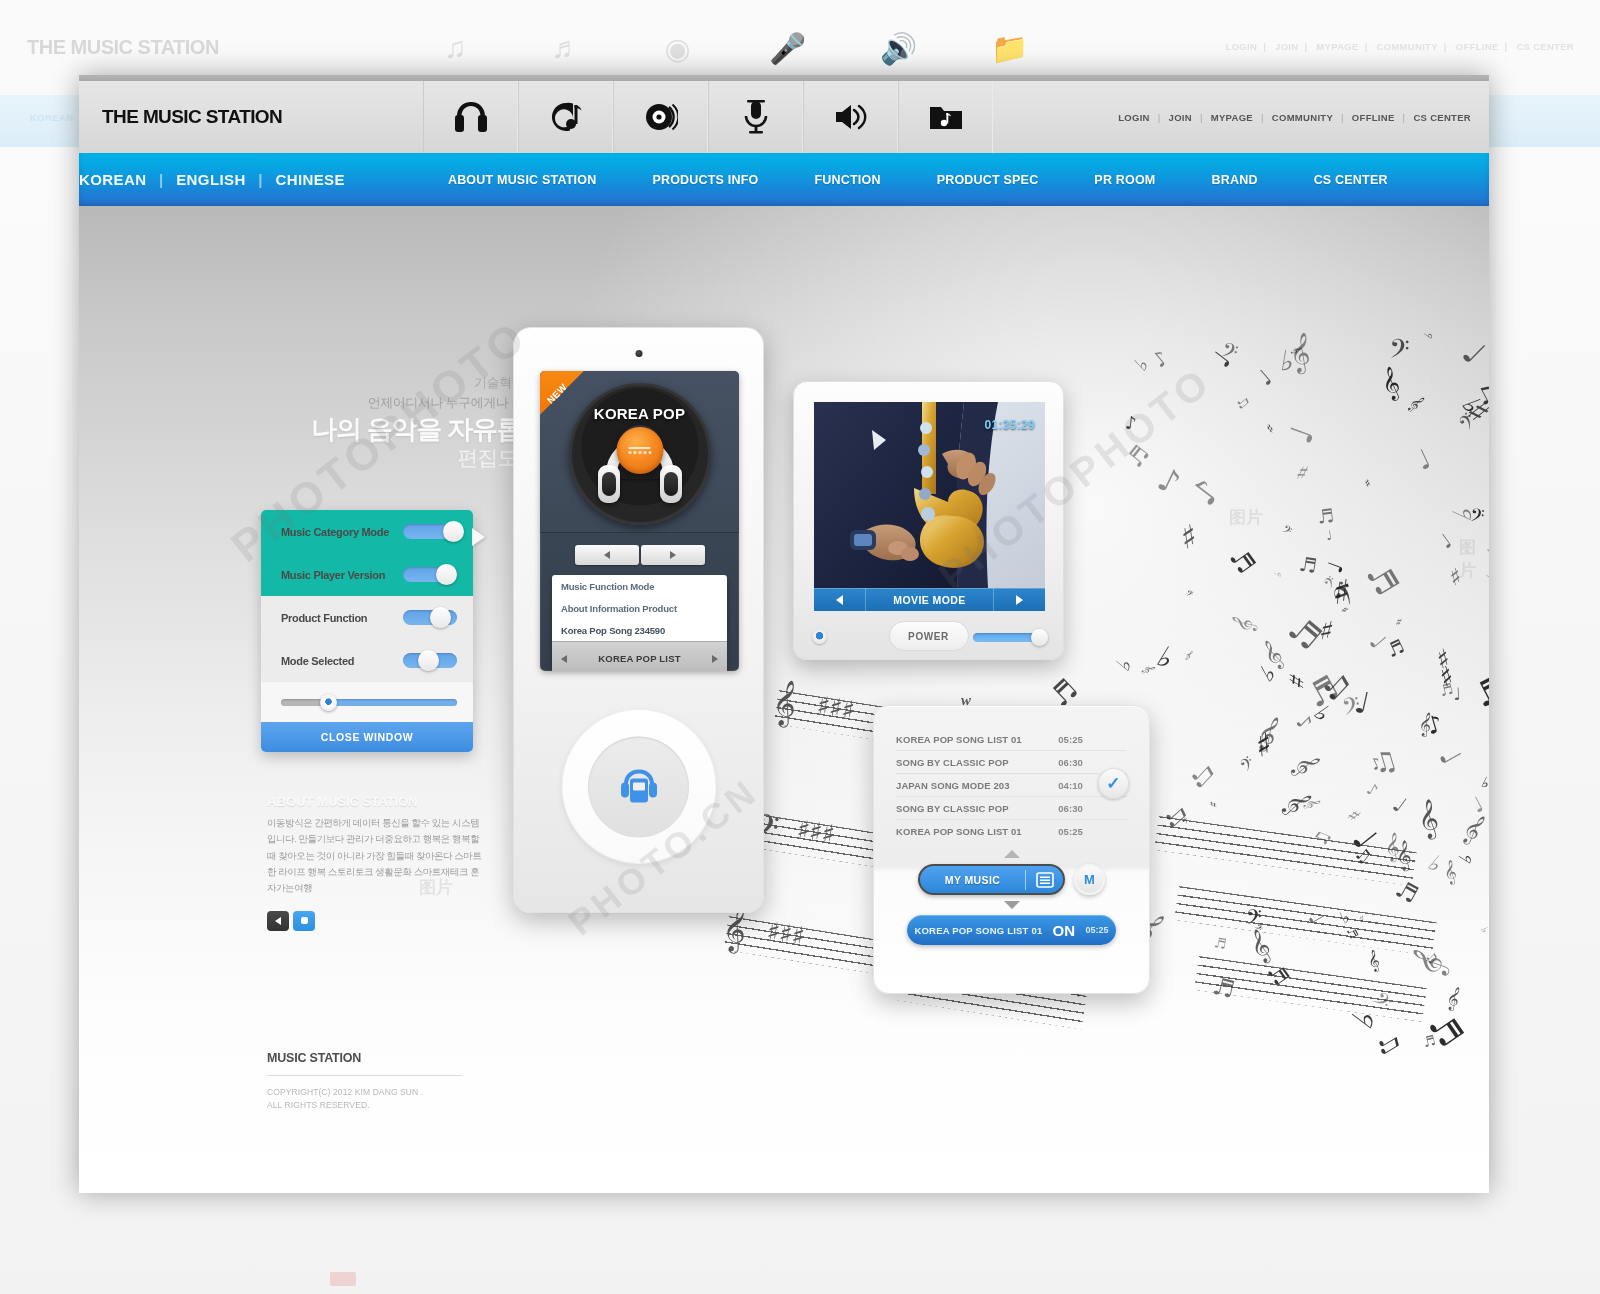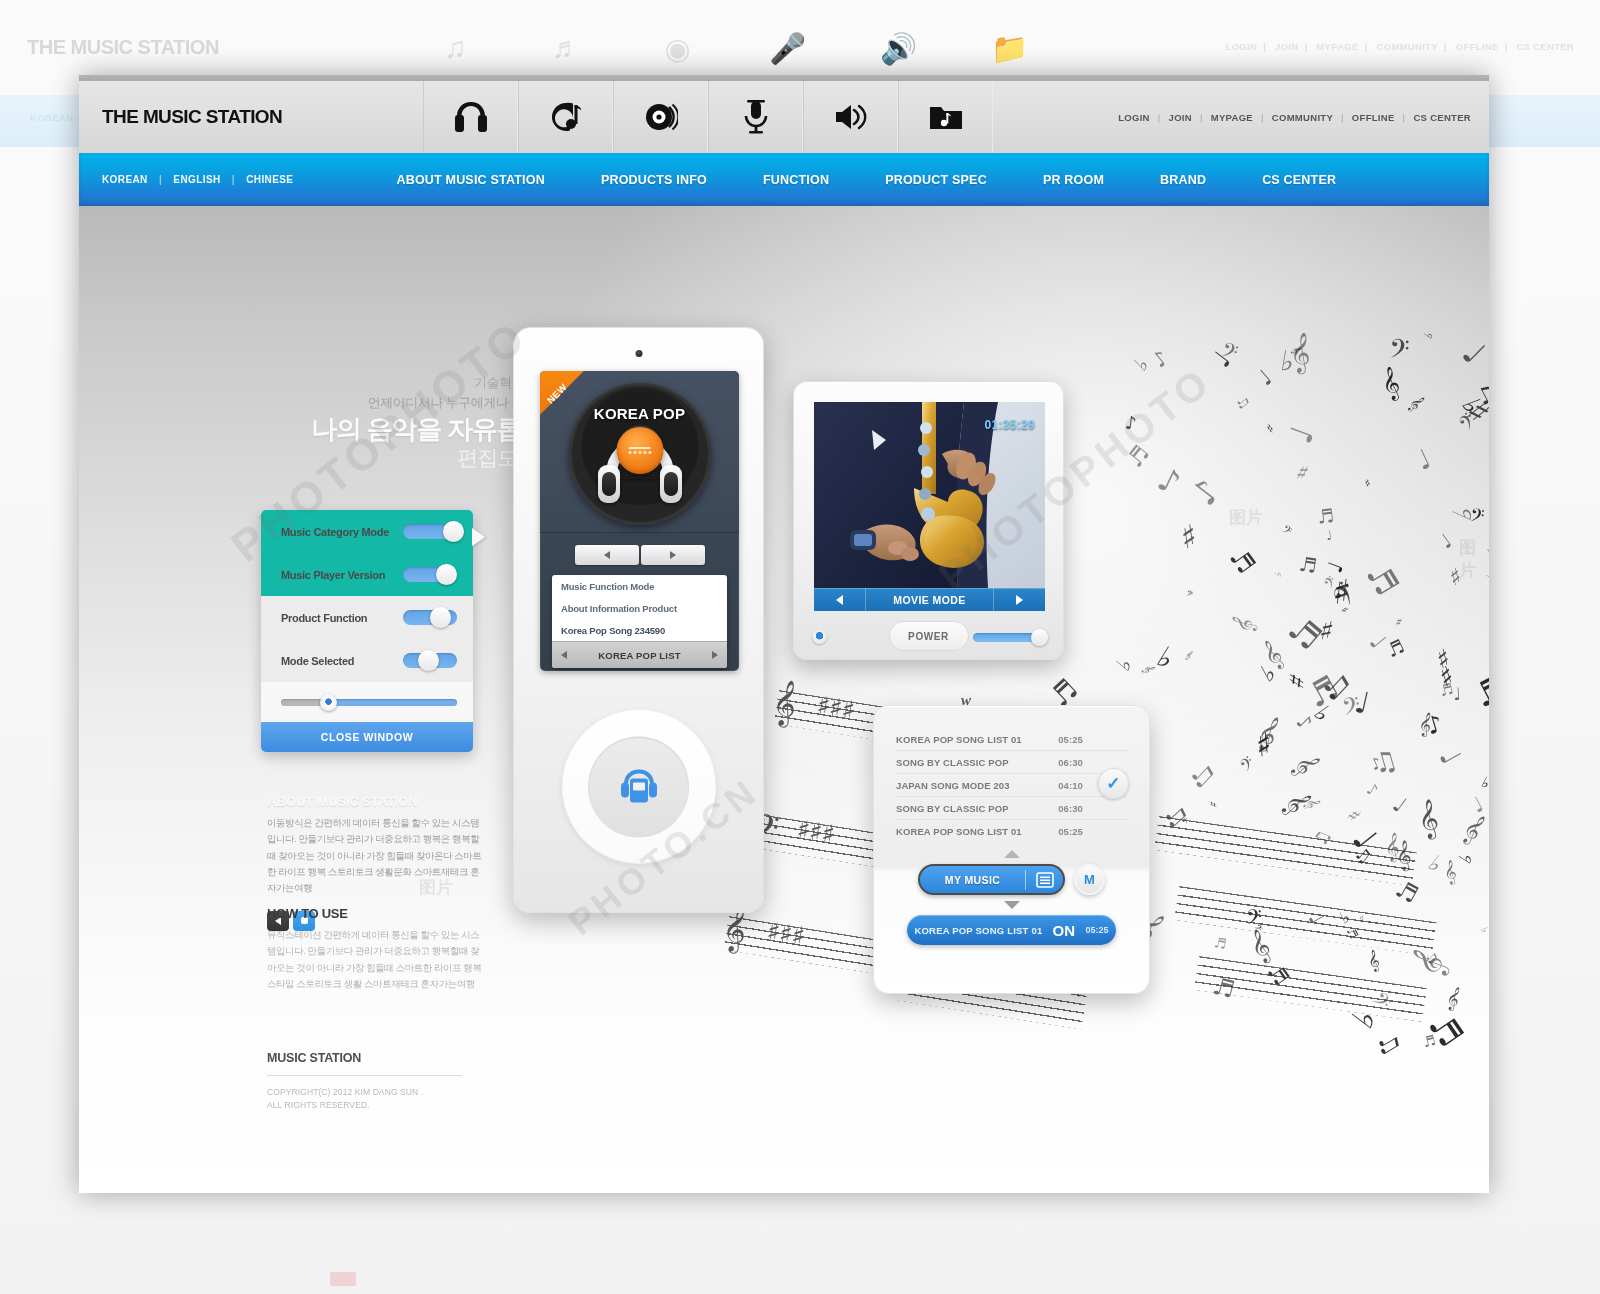--- a/index.html
+++ b/index.html
@@ -80,21 +80,21 @@
   .util-sep { margin: 0 8px; color: #aaa; font-weight: normal; }
 
   
   .navbar {
     height: 53px;
     background: linear-gradient(180deg,#00b2ea 0%,#0a9fe0 35%,#1c7fd6 78%,#2273cf 100%);
     display: flex; align-items: center; position: relative;
     box-shadow: inset 0 -3px 5px rgba(0,0,0,0.12);
   }
   .lang {
-    margin-left: 23px; font-size: 10px; font-weight: bold; color: #ffffff;
+    font-size: 15px; font-weight: bold; color: #ffffff;
     letter-spacing: 0.4px; opacity: 0.95;
   }
   .lang span { cursor: pointer; }
   .lang .bar { margin: 0 8px; opacity: 0.55; }
   .mainmenu { display: flex; margin-left: 103px; }
   .mainmenu a {
     color: #fff; font-size: 12.5px; font-weight: bold; letter-spacing: 0.2px;
     text-decoration: none; margin-right: 56px; white-space: nowrap;
     text-shadow: 0 1px 1px rgba(0,0,0,0.2);
   }
@@ -296,21 +296,21 @@
   .list-card {
     background: #fff; border-radius: 3px; overflow: hidden;
     box-shadow: 0 2px 5px rgba(0,0,0,0.35);
   }
   .list-card .li {
     font-size: 9.5px; font-weight: bold; color: #5d6b7a; padding: 5.5px 9px; letter-spacing: -0.2px;
   }
   .list-card .li:nth-child(3) { color: #44505e; }
   .korea-pop-list {
     display: flex; align-items: center; justify-content: space-between;
-    padding: 0 9px; height: 27px;
+    padding: 0 9px; height: 34px;
     background: linear-gradient(180deg,#d2d2d2,#b9b9b9);
     border-top: 1px solid #aaa; cursor: pointer;
   }
   .korea-pop-list span { font-size: 9.5px; font-weight: bold; color: #3a3a3a; letter-spacing: 0.2px; }
   .wheel-area { position: absolute; left: 0; right: 0; top: 372px; height: 200px; }
   .wheel-outer {
     position: absolute; left: 50%; top: 10px; transform: translateX(-50%);
     width: 153px; height: 153px; border-radius: 50%;
     background: linear-gradient(180deg,#ffffff,#fafafa);
     box-shadow: 0 0 0 1px #efefef, 0 2px 7px rgba(0,0,0,0.10);
@@ -790,24 +790,20 @@
       <div class="mini-btns">
         <div class="mini-btn dark">
             <i class="tri-l"></i>
           </div>
         <div class="mini-btn blue">
             <i class="dot"></i>
           </div>
       </div>
     </div>
 
-    <div class="howto">
-      <h3>HOW TO USE</h3>
-      <p>뮤직스테이션 간편하게 데이터 통신을 할수 있는 시스템입니다. 만들기보다 관리가 더중요하고 행복할때 찾아오는 것이 아니라 가장 힘들때 스마트한 라이프 행복 스타일 스토리토크 생활 스마트재테크 혼자가는여행</p>
-    </div>
 
     <div class="foot">
       <h3>MUSIC STATION</h3>
       <div class="copy">
         <div>COPYRIGHT(C) 2012 KIM DANG SUN .</div>
         <div>ALL RIGHTS RESERVED.</div>
       </div>
 
     </div>
 

